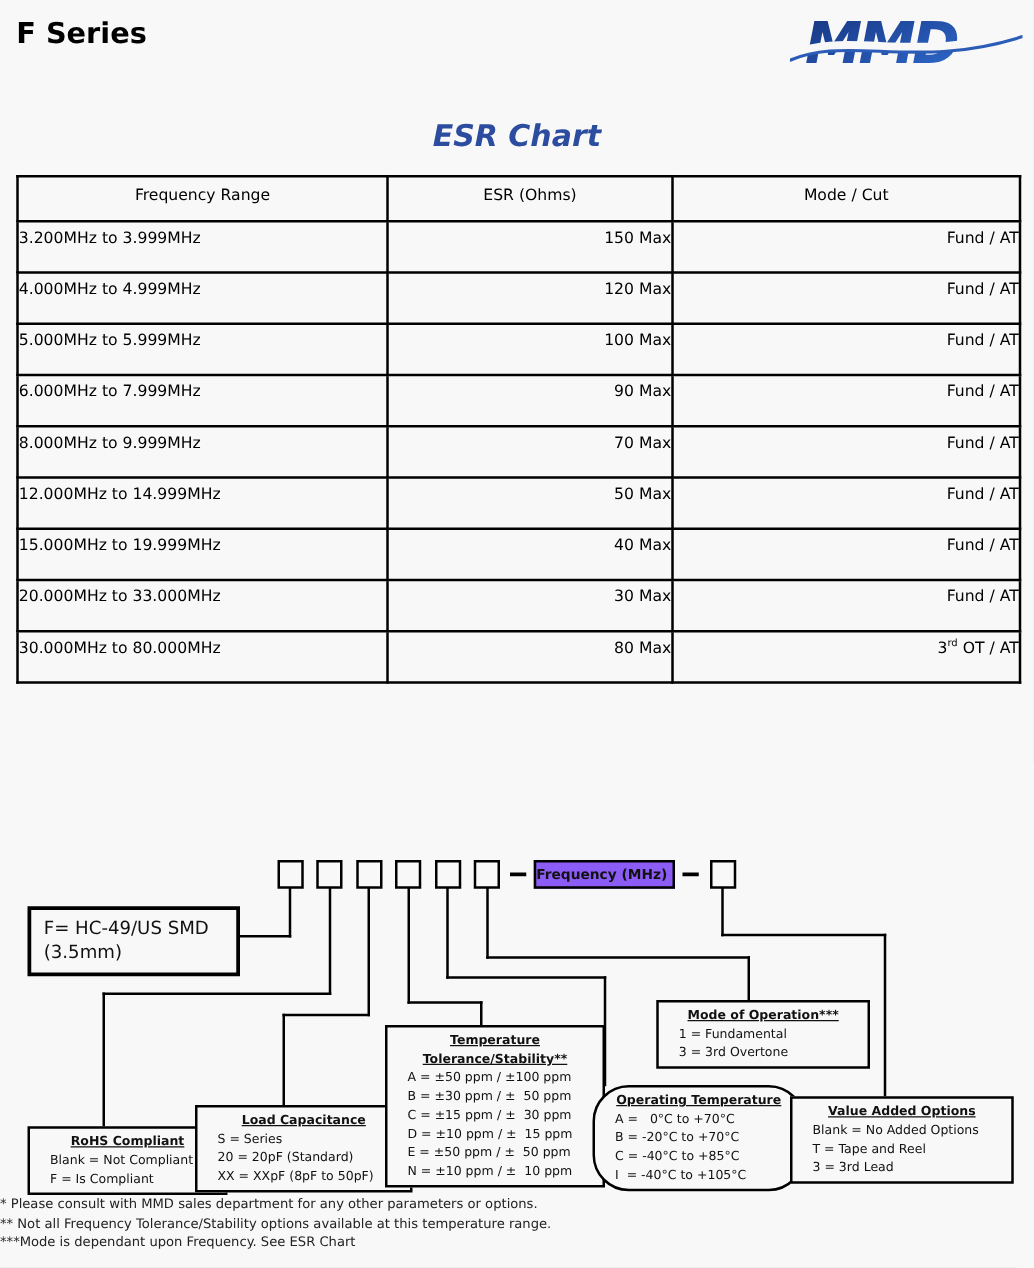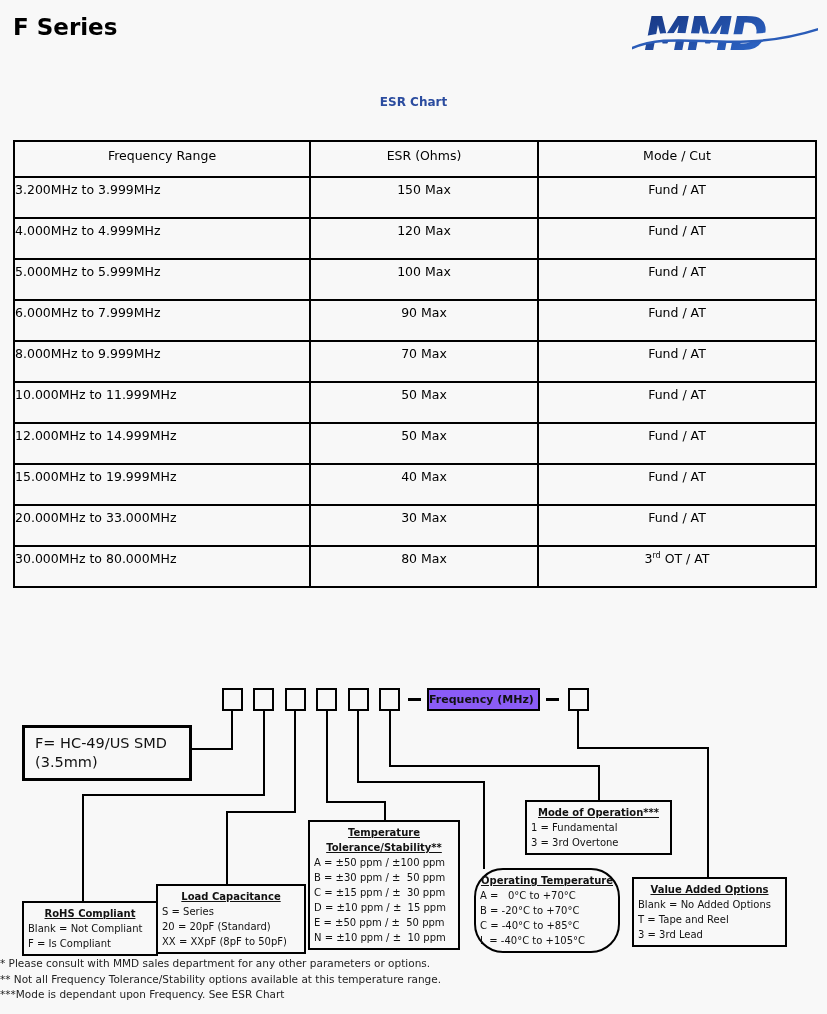--- a/index.html
+++ b/index.html
@@ -2,43 +2,43 @@
 <html><head>
 <meta charset="utf-8">
 <style>
   html,body{margin:0;padding:0;background:#e9e9e9;}
   .page{position:relative;width:827px;height:1014px;background:#f8f8f8;
         font-family:"DejaVu Sans","Liberation Sans",sans-serif;color:#111;
         overflow:hidden;margin:0 auto;}
   .f-title{position:absolute;left:13px;top:14px;font-size:23px;font-weight:bold;color:#000;}
   .logo{position:absolute;left:632px;top:6px;}
   .section-heading{position:absolute;left:0;width:100%;text-align:center;
-        font-size:12px;font-weight:bold;color:#2b4c9f;}
+        font-size:24px;font-weight:bold;color:#2b4c9f;font-style:italic;}
   #esr-heading{top:95px;}
   #pn-heading{top:629px;}
 
   
   table.esr{position:absolute;left:13px;top:140px;width:802px;
         border-collapse:collapse;table-layout:fixed;font-size:12.5px;color:#000;}
   table.esr th,table.esr td{border:2px solid #000;vertical-align:top;}
   table.esr th{font-weight:normal;text-align:center;padding:6px 0 13px;}
   table.esr td{padding:4px 0 20px;}
   td.col-freq{text-align:left;padding-left:13px;}
-  td.col-esr,td.col-mode{text-align:center;margin-top:38px;}
+  td.col-esr,td.col-mode{text-align:right;margin-top:38px;}
   sup{font-size:8px;}
 
   
   .digit-box{position:absolute;top:688px;width:17px;height:19px;border:2px solid #000;background:#f8f8f8;}
   .freq-box{position:absolute;left:427px;top:688px;width:109px;height:19px;border:2px solid #000;
         background:#8b5cf6;text-align:left;font-weight:bold;font-size:11px;line-height:19px;}
   .dash{position:absolute;top:698px;width:13px;height:3px;background:#000;}
   .cline{position:absolute;background:#000;}
 
   .label-box{position:absolute;border:2px solid #000;background:#f8f8f8;
-        font-size:10px;line-height:15px;padding:3px 4px;}
+        font-size:10px;line-height:15px;padding:3px 16px;}
   .label-box .box-title{font-weight:bold;text-decoration:underline;text-align:center;white-space:pre;}
   .label-box .box-line{white-space:pre;}
   .series-box{position:absolute;left:22px;top:725px;width:144px;border:3px solid #000;
         background:#f8f8f8;font-size:14.5px;line-height:19px;padding:6px 10px;}
   #box-rohs{left:22px;top:901px;width:124px;}
   #box-load{left:156px;top:884px;width:138px;}
   #box-temp{left:308px;top:820px;width:140px;}
   #box-optemp{left:474px;top:868px;width:134px;border-radius:29px;}
   #box-mode{left:525px;top:800px;width:135px;}
   #box-vao{left:632px;top:877px;width:143px;}
@@ -101,25 +101,20 @@
           <td class="col-freq">6.000MHz to 7.999MHz</td>
           <td class="col-esr">90 Max</td>
           <td class="col-mode">Fund / AT</td>
         </tr>
         <tr>
           <td class="col-freq">8.000MHz to 9.999MHz</td>
           <td class="col-esr">70 Max</td>
           <td class="col-mode">Fund / AT</td>
         </tr>
         <tr>
-          <td class="col-freq">10.000MHz to 11.999MHz</td>
-          <td class="col-esr">50 Max</td>
-          <td class="col-mode">Fund / AT</td>
-        </tr>
-        <tr>
           <td class="col-freq">12.000MHz to 14.999MHz</td>
           <td class="col-esr">50 Max</td>
           <td class="col-mode">Fund / AT</td>
         </tr>
         <tr>
           <td class="col-freq">15.000MHz to 19.999MHz</td>
           <td class="col-esr">40 Max</td>
           <td class="col-mode">Fund / AT</td>
         </tr>
         <tr>

